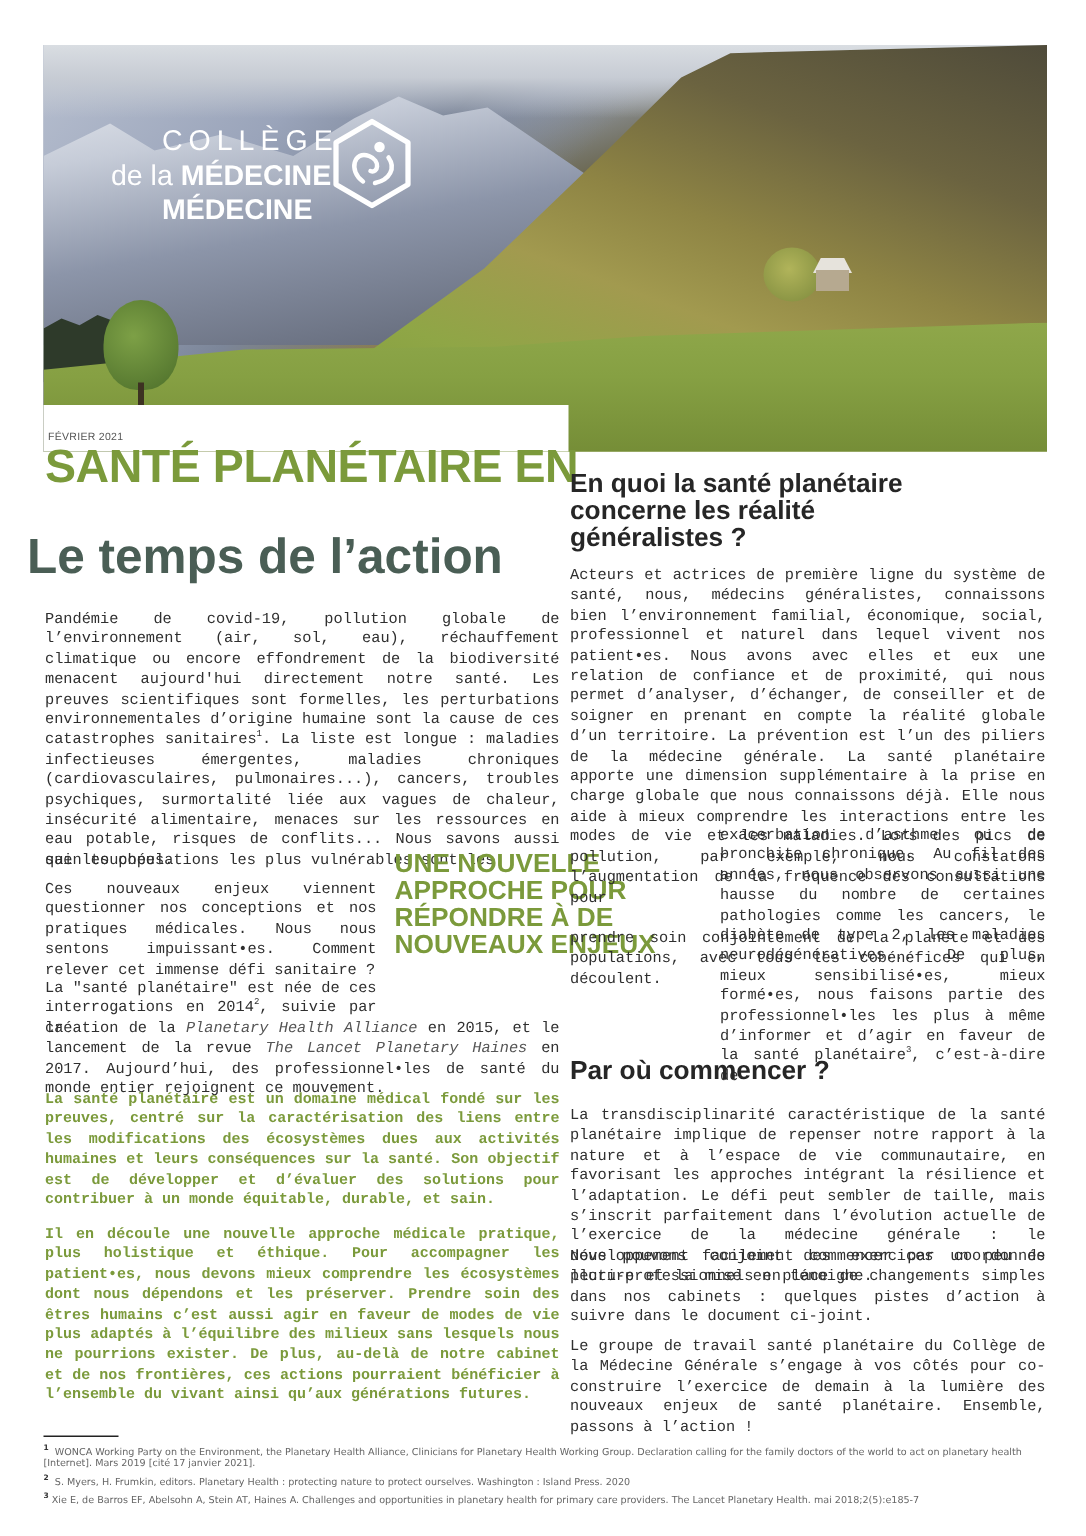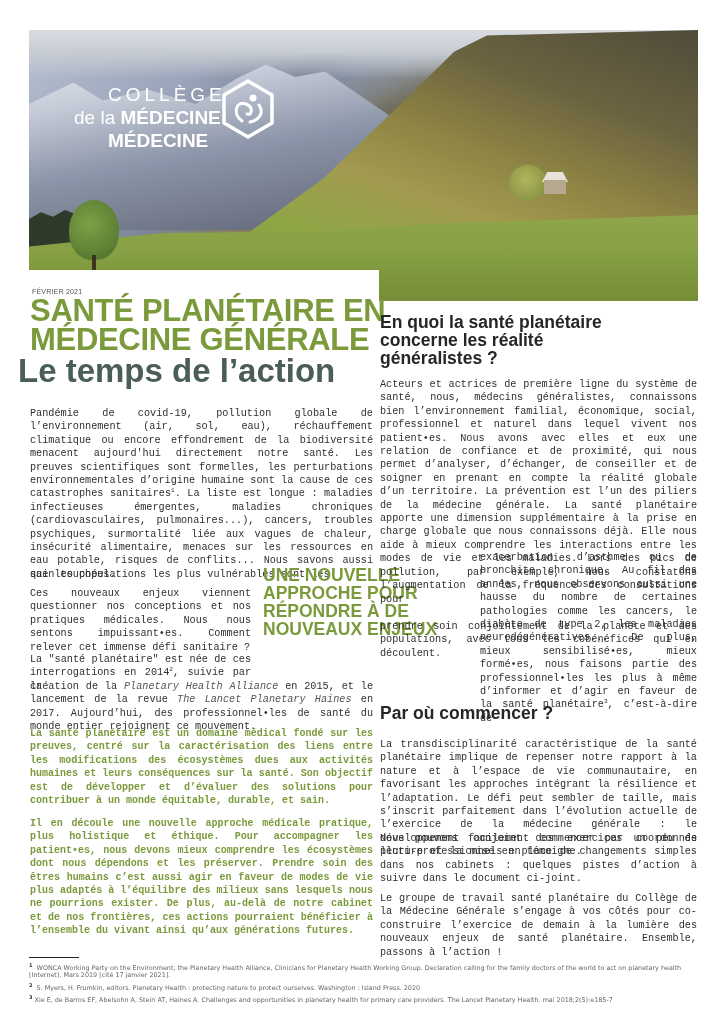--- a/index.html
+++ b/index.html
@@ -150,21 +150,20 @@
     <path d="M22 43 C12 36, 16 22, 26 26 C34 29, 32 38, 27 36" fill="none" stroke="#fff" stroke-width="3" stroke-linecap="round"></path>
     <path d="M30 44 C40 42, 44 34, 39 27" fill="none" stroke="#fff" stroke-width="3" stroke-linecap="round"></path>
   </svg>
 </div>
 
 <div class="title-box"></div>
 
 <div class="date">FÉVRIER 2021</div>
 <div class="headline">
   <div>SANTÉ PLANÉTAIRE EN</div>
-  <div>MÉDECINE GÉNÉRALE</div>
 </div>
 <div class="subheadline">Le temps de l’action</div>
 
 <div class="p" style="left:30px; top:407px; width:343px;">
   <span>Pandémie de covid-19, pollution globale de l’environnement (air, sol, eau), réchauffement climatique ou encore effondrement de la biodiversité menacent aujourd'hui directement notre santé. Les preuves scientifiques sont formelles, les perturbations environnementales d’origine humaine sont la cause de ces catastrophes sanitaires</span><sup>1</sup><span>. La liste est longue : maladies infectieuses émergentes, maladies chroniques (cardiovasculaires, pulmonaires...), cancers, troubles psychiques, surmortalité liée aux vagues de chaleur, insécurité alimentaire, menaces sur les ressources en eau potable, risques de conflits... Nous savons aussi que les populations les plus vulnérables sont les</span>
 </div>
 <div class="p" style="left:30px; top:568px; width:250px;">sain touchées.</div>
 
 <div class="p" style="left:30px; top:587px; width:221px;">Ces nouveaux enjeux viennent questionner nos conceptions et nos pratiques médicales. Nous nous sentons impuissant•es. Comment relever cet immense défi sanitaire ?</div>
 

